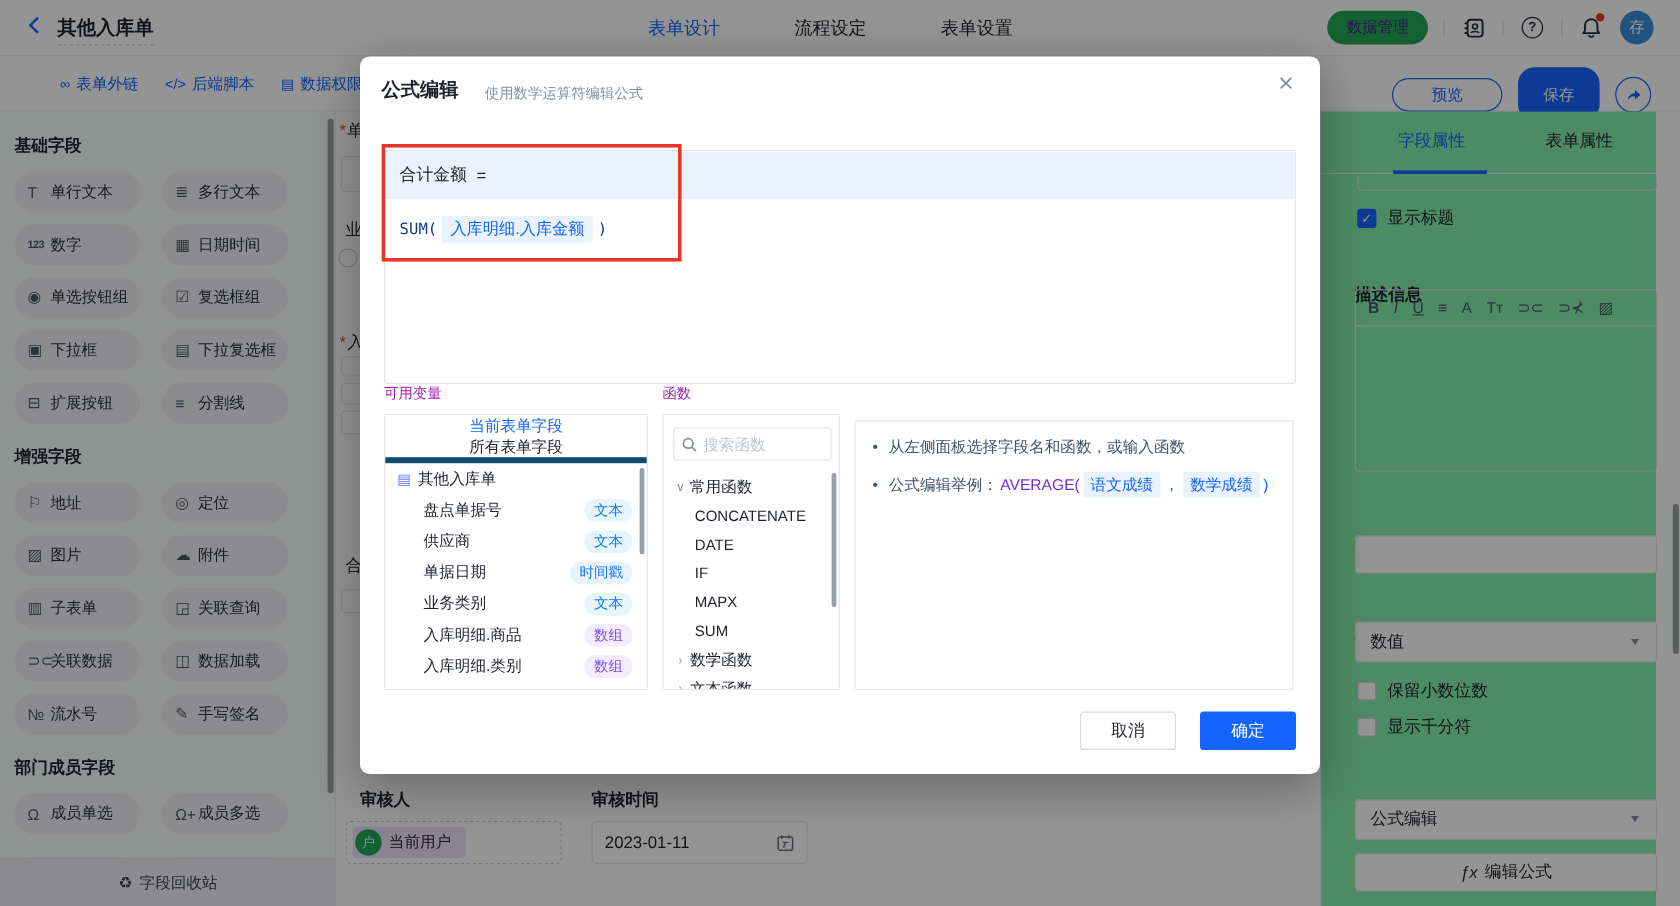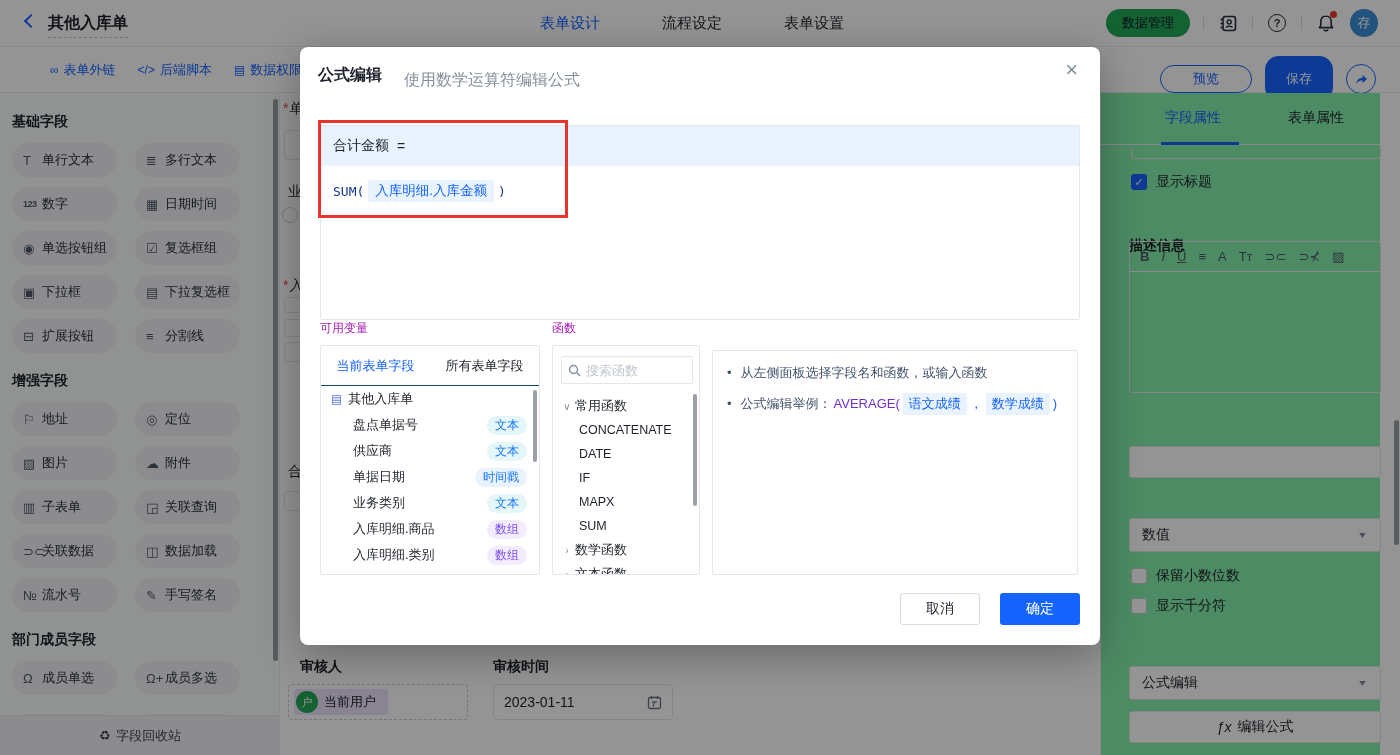--- a/index.html
+++ b/index.html
@@ -11,21 +11,21 @@
   .topbar { position:absolute; left:0; top:0; width:1400px; height:47px; background:#fff;
     border-bottom:1px solid #ebedf0; z-index:1; }
   .back-chevron { position:absolute; left:26px; top:16px; width:10px; height:10px;
     border-left:2px solid #1664ff; border-bottom:2px solid #1664ff; transform:rotate(45deg); cursor:pointer; }
   .app-title { position:absolute; left:48px; top:13px; font-size:16px; font-weight:700;
     padding-bottom:3px; border-bottom:1px dashed #c2c7cf; }
   .topnav { position:absolute; left:540px; top:14px; display:flex; gap:62px; font-size:15px; }
   .topnav .tab { cursor:pointer; color:#1d2129; }
   .topnav .tab.active { color:#1664ff; }
   .topbar-right { position:absolute; right:22px; top:9px; display:flex; align-items:center; gap:13px; }
-  .pill-green { height:28px; padding:0 16px; background:#23a757; color:#0f172a; border-radius:14px;
+  .pill-green { height:28px; padding:0 16px; background:#23a757; color:#4c1d95; border-radius:14px;
     font-size:13px; display:flex; align-items:center; cursor:pointer; }
   .tb-divider { width:1px; height:14px; background:#dcdfe3; }
   .tb-icon { width:22px; height:22px; display:flex; align-items:center; justify-content:center; cursor:pointer; color:#272e3b; }
   .help-circle { width:18px; height:18px; border:1.6px solid #272e3b; border-radius:50%;
     font-size:11px; font-weight:700; display:flex; align-items:center; justify-content:center; }
   .bell-wrap { position:relative; }
   .bell-dot { position:absolute; right:0px; top:-1px; width:7px; height:7px; background:#f0352c; border-radius:50%; }
   .avatar { width:28px; height:28px; border-radius:50%; background:#3a8fd9; color:#fff;
     font-size:13px; display:flex; align-items:center; justify-content:center; cursor:pointer; }
 
@@ -103,37 +103,37 @@
   .fx-glyph { font-style:italic; color:#272e3b; }
 
   
   .scroll-thumb { position:absolute; background:#9aa0a6; border-radius:3px; z-index:2; }
 
   
   .overlay { position:absolute; left:0; top:0; width:1400px; height:755px; background:rgba(0,0,0,0.42); z-index:40; }
   .modal { position:absolute; left:300px; top:47px; width:800px; height:598px; background:#fff;
     border-radius:8px; z-index:50; box-shadow:0 10px 40px rgba(0,0,0,0.3); }
   .modal-title { position:absolute; left:18px; top:18px; font-size:16px; font-weight:700; }
-  .modal-subtitle { position:absolute; left:104px; top:23px; font-size:16px; color:#86909c; }
+  .modal-subtitle { position:absolute; left:104px; top:23px; font-size:12px; color:#86909c; }
   .modal-close { position:absolute; right:22px; top:12px; font-size:22px; color:#86909c; cursor:pointer; line-height:1; }
 
   .formula-box { position:absolute; left:20px; top:78px; width:760px; height:195px;
     border:1px solid #e5e6eb; border-radius:2px; overflow:hidden; }
   .formula-head { height:40px; background:#e8f3ff; display:flex; align-items:center; padding-left:12px; font-size:14px; }
   .formula-line { margin:14px 0 0 12px; font-family:"DejaVu Sans Mono","Liberation Mono",monospace;
     font-size:13px; color:#16398c; display:flex; align-items:center; }
   .var-chip { background:#e8f3ff; color:#1664ff; border-radius:2px; padding:2px 7px; margin:0 4px;
     font-family:"Liberation Sans","DejaVu Sans",sans-serif; font-size:13.5px; cursor:pointer; }
   .red-annotation { position:absolute; left:18px; top:73px; width:250px; height:98px;
     border:3px solid #e8352c; z-index:60; pointer-events:none; }
 
   .sec-label { position:absolute; top:273px; font-size:12px; color:#a21caf; }
   .vars-panel { position:absolute; left:20px; top:298px; width:220px; height:230px;
     border:1px solid #e5e6eb; border-radius:2px; overflow:hidden; }
-  .vars-tabs { height:40px; border-bottom:1px solid #0c4a6e; display:flex; }
+  .vars-tabs { height:40px; border-bottom:5px solid #0c4a6e; display:flex;flex-direction:column; }
   .vars-tab { flex:1; display:flex; align-items:center; justify-content:center; font-size:13px; cursor:pointer; }
   .vars-tab.active { color:#1664ff; }
   .tree-row { position:relative; height:26px; display:flex; align-items:center; font-size:13px; cursor:pointer; }
   .tree-root-icon { color:#5b79f2; margin:0 6px 0 10px; font-size:12px; }
   .tree-field { padding-left:32px; }
   .badge { position:absolute; right:12px; font-size:12px; border-radius:10px; padding:1px 8px; }
   .badge.text { background:#e4f6f7; color:#1677ff; }
   .badge.timestamp { background:#e8f3ff; color:#1677ff; }
   .badge.array { background:#f3ecfe; color:#7d4ff0; }
   .vars-scroll { position:absolute; right:2px; top:44px; width:4px; height:72px; background:#9aa0a6; border-radius:2px; }

